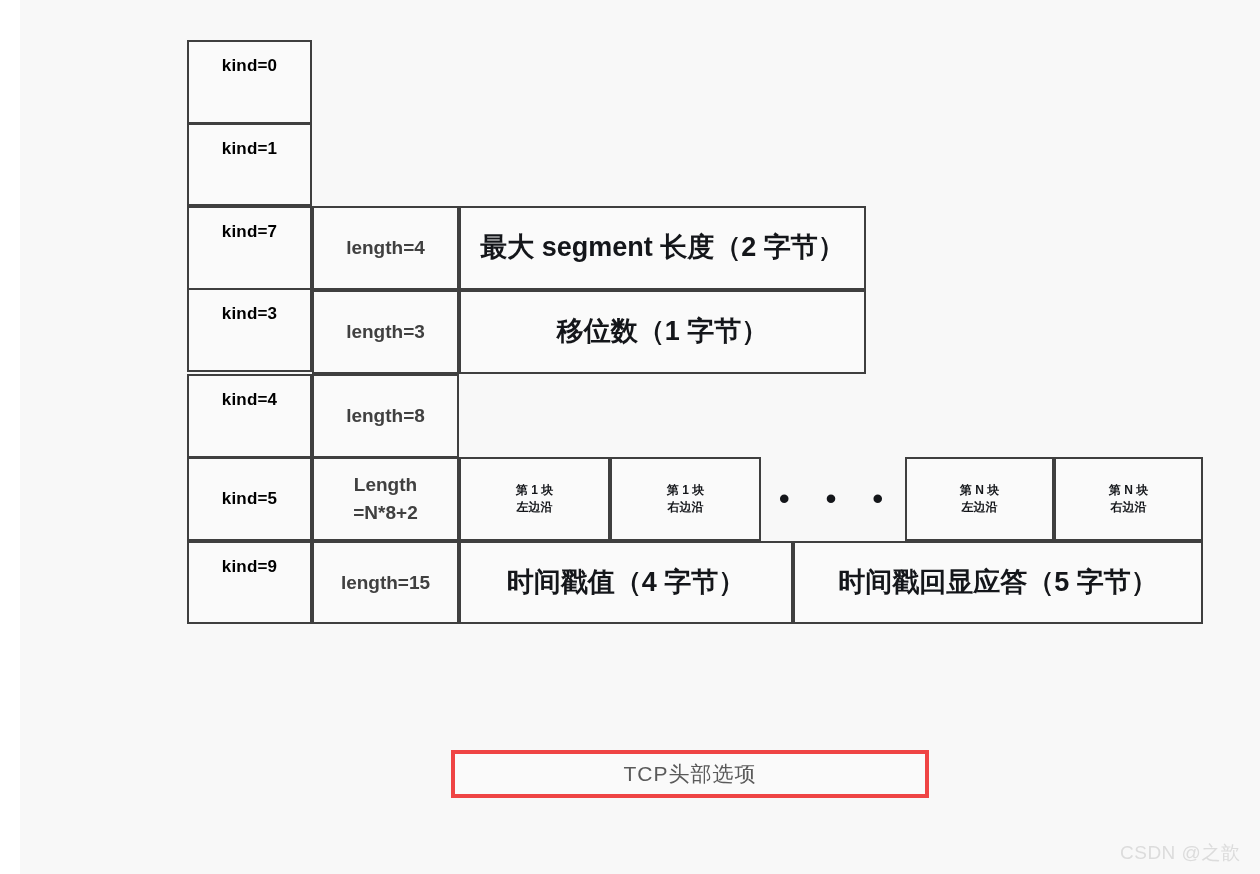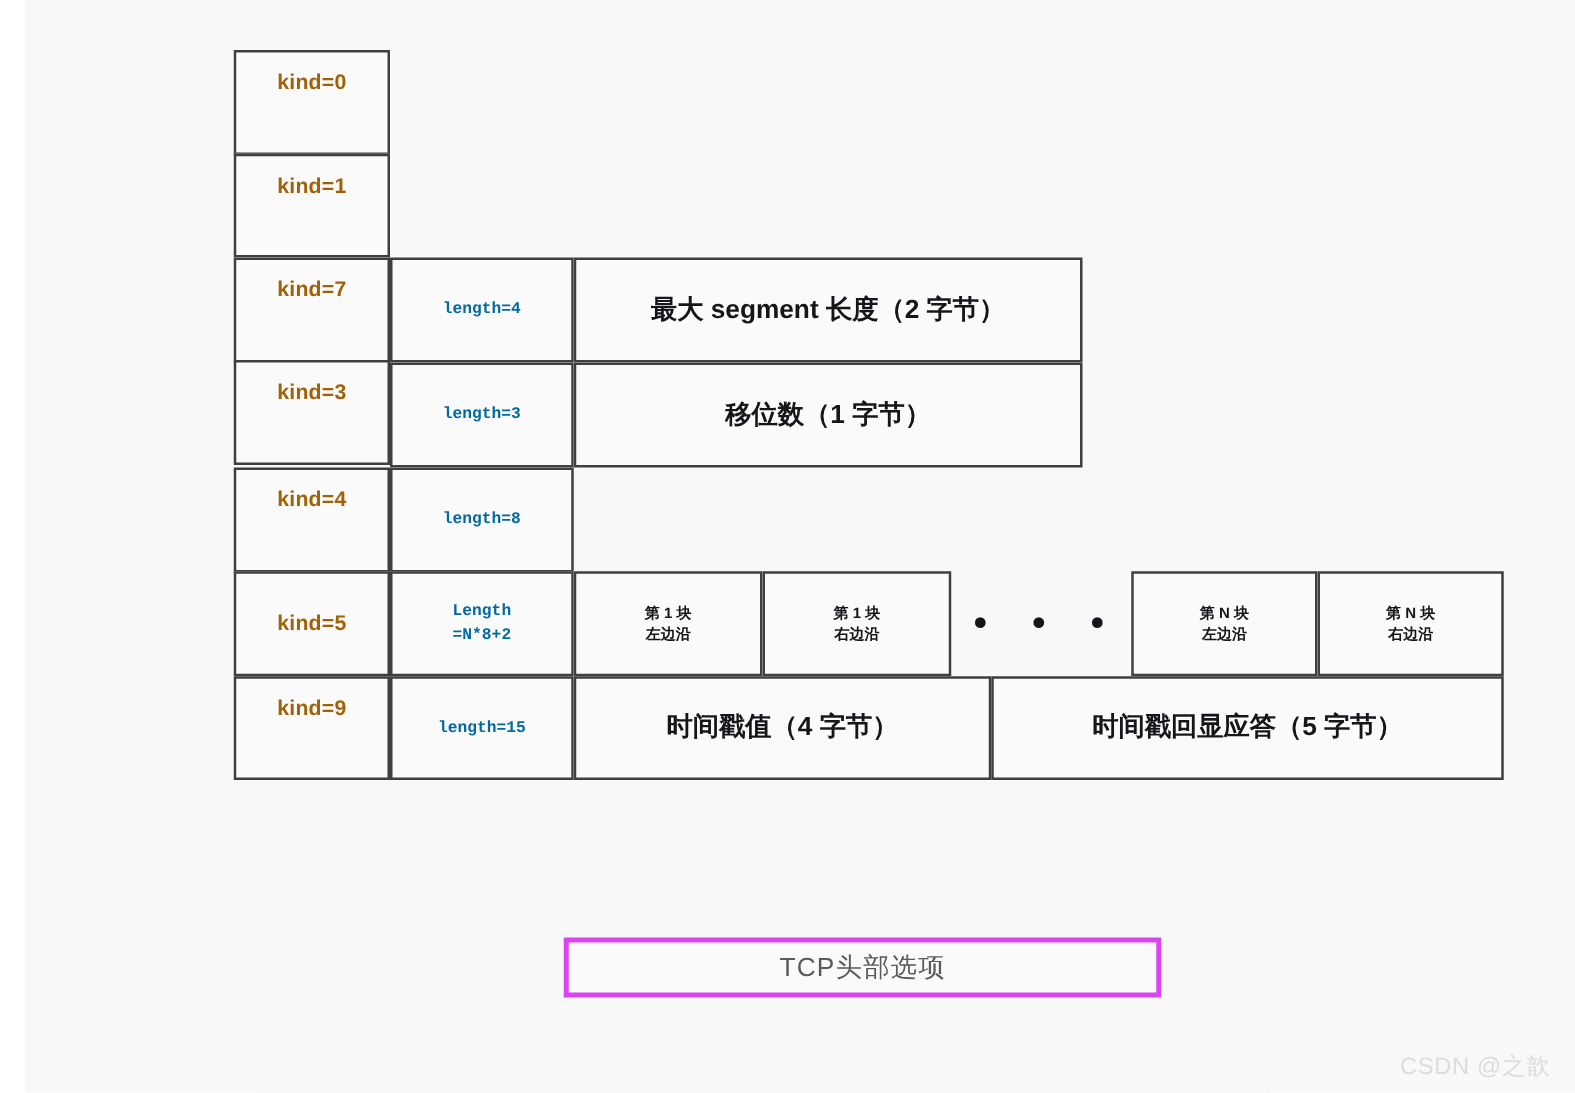--- a/index.html
+++ b/index.html
@@ -38,43 +38,42 @@
     align-items: center;
     justify-content: center;
     color: #111111;
   }
   .cell.nb { border: none; background: transparent; }
 
   .lbl-kind {
     font-size: 17px;
     font-weight: bold;
     letter-spacing: 0.2px;
-    color: #a16207;
+    color: #000000;
     position: absolute;
     left: 0; right: 0;
     top: 14px;
     text-align: center;
   }
   .lbl-length {
-    font-size: 13px;
-    font-weight: bold;
-    color: #0369a1;
+    font-size: 19px;
+    font-weight: bold;
+    color: #404040;
     position: absolute;
     left: 0; right: 0;
     top: 50%;
     transform: translateY(-50%);
     text-align: center;
     line-height: 1.45;
-    font-family: Liberation Mono, monospace;
   }
   .lbl-length.two-line {
     top: 50%;
   }
   .lbl-cjk {
-    font-size: 21px;
+    font-size: 27px;
     font-weight: bold;
     color: #14161a;
     text-align: center;
     line-height: 1.45;
     width: 100%;
   }
   .lbl-cjk.small {
     font-size: 12px;
   }
   .dots {
@@ -83,21 +82,21 @@
     letter-spacing: 14px;
     color: #14161a;
     line-height: 1;
     padding-left: 10px;
   }
 
   
   .caption-box {
     position: absolute;
     box-sizing: border-box;
-    border: 4px solid #d946ef;
+    border: 4px solid #ef4444;
     background: #fafafa;
     display: flex;
     align-items: center;
     justify-content: center;
   }
   .caption-text {
     font-size: 21px;
     color: #5a5a5a;
     letter-spacing: 1px;
   }

